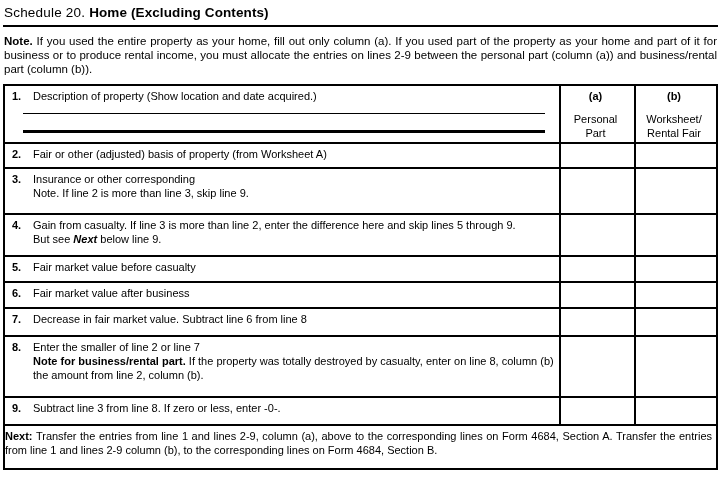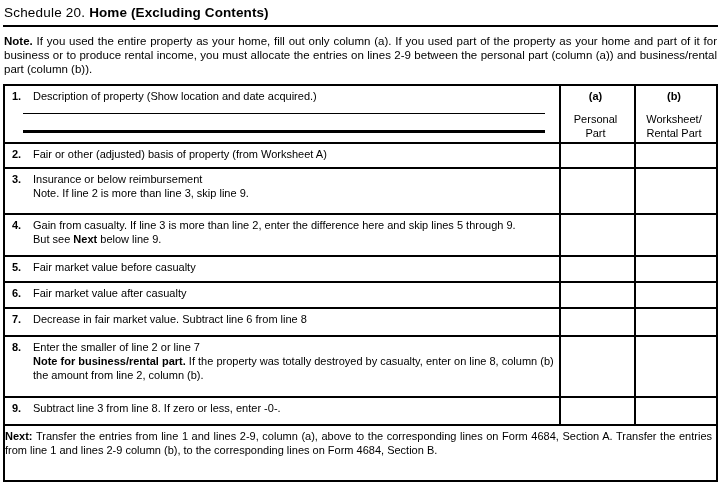--- a/index.html
+++ b/index.html
@@ -34,26 +34,26 @@
   
   tr.r1 td{height:58px;}
   tr.r2 td{height:25px;}
   tr.r3 td{height:46px;}
   tr.r4 td{height:42px;}
   tr.r5 td{height:26px;}
   tr.r6 td{height:26px;}
   tr.r7 td{height:28px;}
   tr.r8 td{height:61px;}
   tr.r9 td{height:28px;}
-  tr.rf td{height:56px;}
+  tr.rf td{height:44px;}
   
   .line{display:flex;align-items:flex-start;}
   .num{font-weight:bold;flex:0 0 21px;padding-left:7px;box-sizing:content-box;}
   .txt{flex:1;}
-  .bi{font-weight:bold;}
+  .bi{font-weight:bold;font-style:italic;}
   
   .desc-inner{position:relative;height:53px;}
   .writein{position:absolute;left:18px;right:10px;height:0;}
   .writein.w1{top:24px;border-top:1px solid #000;}
   .writein.w2{top:41px;border-top:3px solid #000;}
   
   td.colhead{text-align:center;padding:6px 2px 0 2px;}
   .coltag{font-weight:bold;display:block;}
   .collabel{display:block;margin-top:9px;line-height:14px;}
   .collabel span{display:block;}
@@ -100,42 +100,42 @@
         <span class="coltag">(a)</span>
         <span class="collabel">
           <span>Personal</span>
           <span>Part</span>
         </span>
       </td>
       <td class="colhead">
         <span class="coltag">(b)</span>
         <span class="collabel">
           <span>Worksheet/</span>
-          <span>Rental Part</span>
+          <span>Rental Fair</span>
         </span>
       </td>
     </tr>
 
     <tr class="r2">
       <td>
         <div class="line">
           <span class="num">2.</span>
           <div class="txt">Fair or other (adjusted) basis of property (from Worksheet A)</div>
         </div>
       </td>
       <td class="amt"></td>
       <td class="amt"></td>
     </tr>
 
     <tr class="r3">
       <td>
         <div class="line">
           <span class="num">3.</span>
           <div class="txt">
-            <div>Insurance or below reimbursement</div>
+            <div>Insurance or other corresponding</div>
             <div>Note. If line 2 is more than line 3, skip line 9.</div>
           </div>
         </div>
       </td>
       <td class="amt"></td>
       <td class="amt"></td>
     </tr>
 
     <tr class="r4">
       <td>
@@ -159,21 +159,21 @@
         </div>
       </td>
       <td class="amt"></td>
       <td class="amt"></td>
     </tr>
 
     <tr class="r6">
       <td>
         <div class="line">
           <span class="num">6.</span>
-          <div class="txt">Fair market value after casualty</div>
+          <div class="txt">Fair market value after business</div>
         </div>
       </td>
       <td class="amt"></td>
       <td class="amt"></td>
     </tr>
 
     <tr class="r7">
       <td>
         <div class="line">
           <span class="num">7.</span>

